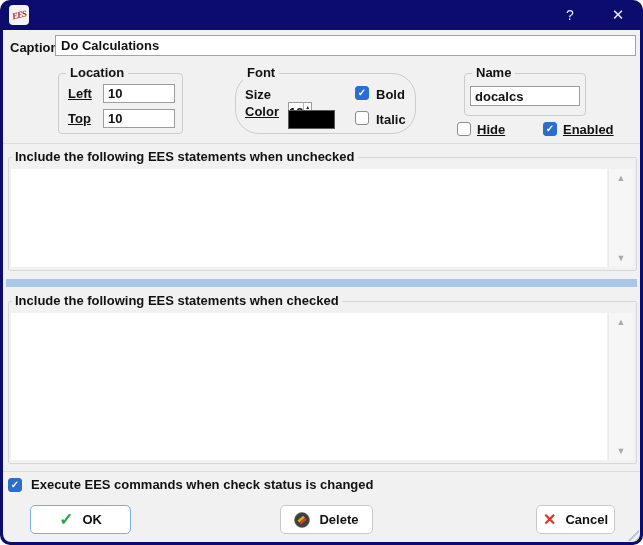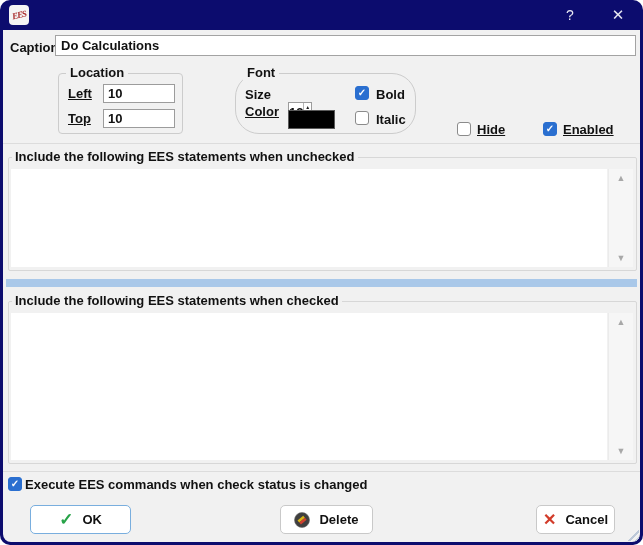--- a/index.html
+++ b/index.html
@@ -49,21 +49,21 @@
   .section{position:absolute;left:5px;width:629px;border:1px solid #d7d7d7;border-radius:2px;background:#f1f1f1;}
   .section .legend{left:3px;padding:0 3px;white-space:nowrap;}
   .editor{position:absolute;left:2px;top:11px;right:29px;bottom:3px;background:#fff;border:none;resize:none;
         font-family:inherit;font-size:13px;padding:3px;outline:none;}
   .scrollcol{position:absolute;top:11px;right:3px;bottom:3px;width:25px;background:#f6f6f6;border-left:1px solid #ebebeb;}
   .scroll-btn{position:absolute;left:0;width:100%;height:14px;display:flex;align-items:center;justify-content:center;
         color:#a8a8a8;font-size:9px;line-height:1;}
   .scroll-up{top:2px;} .scroll-down{bottom:2px;}
   .divider{position:absolute;left:3px;top:249px;width:631px;height:8px;background:#a9c8e9;}
   
-  .exec-row{position:absolute;left:5px;top:447px;display:flex;align-items:flex-start;gap:3px;}
+  .exec-row{position:absolute;left:5px;top:447px;display:flex;align-items:flex-end;gap:9px;}
   .btn{position:absolute;top:475px;height:29px;background:#fff;border:1px solid #c9c9c9;border-radius:5px;
         display:flex;align-items:center;justify-content:center;gap:9px;font-size:13px;font-weight:700;color:#111;
         cursor:default;}
   .btn-ok{left:27px;width:101px;border:1px solid #79aede;}
   .btn-delete{left:277px;width:93px;}
   .btn-cancel{left:533px;width:79px;}
   .ok-check{color:#27a348;font-size:17px;font-weight:700;line-height:1;}
   .cancel-x{color:#d23c2a;font-size:16px;font-weight:700;line-height:1;}
   .grip{position:absolute;right:1px;bottom:1px;width:14px;height:14px;
         background:repeating-linear-gradient(135deg,transparent 0 3px,#bcc8d8 3px 4.5px);
@@ -114,20 +114,24 @@
         </div>
       </div>
       <span class="cb cb-abs on" style="left:119px;top:12px;"></span>
       <span class="lbl" style="left:140px;top:13px;">Bold</span>
       <span class="lbl u" style="left:9px;top:30px;">Color</span>
       <div class="swatch"></div>
       <span class="cb cb-abs" style="left:119px;top:37px;"></span>
       <span class="lbl" style="left:140px;top:38px;">Italic</span>
     </div>
 
+    <div class="group grp-name">
+      <span class="legend">Name</span>
+      <input class="field" style="left: 5px; top: 12px; width: 110px; height: 20px;" value="docalcs">
+    </div>
 
     <span class="cb cb-abs" style="left:454px;top:92px;"></span>
     <span class="lbl u" style="left:474px;top:92px;">Hide</span>
     <span class="cb cb-abs on" style="left:540px;top:92px;"></span>
     <span class="lbl u" style="left:560px;top:92px;">Enabled</span>
 
     <div class="hline" style="top:113px;"></div>
 
     <div class="section" style="top:127px;height:114px;">
       <span class="legend">Include the following EES statements when unchecked</span>

